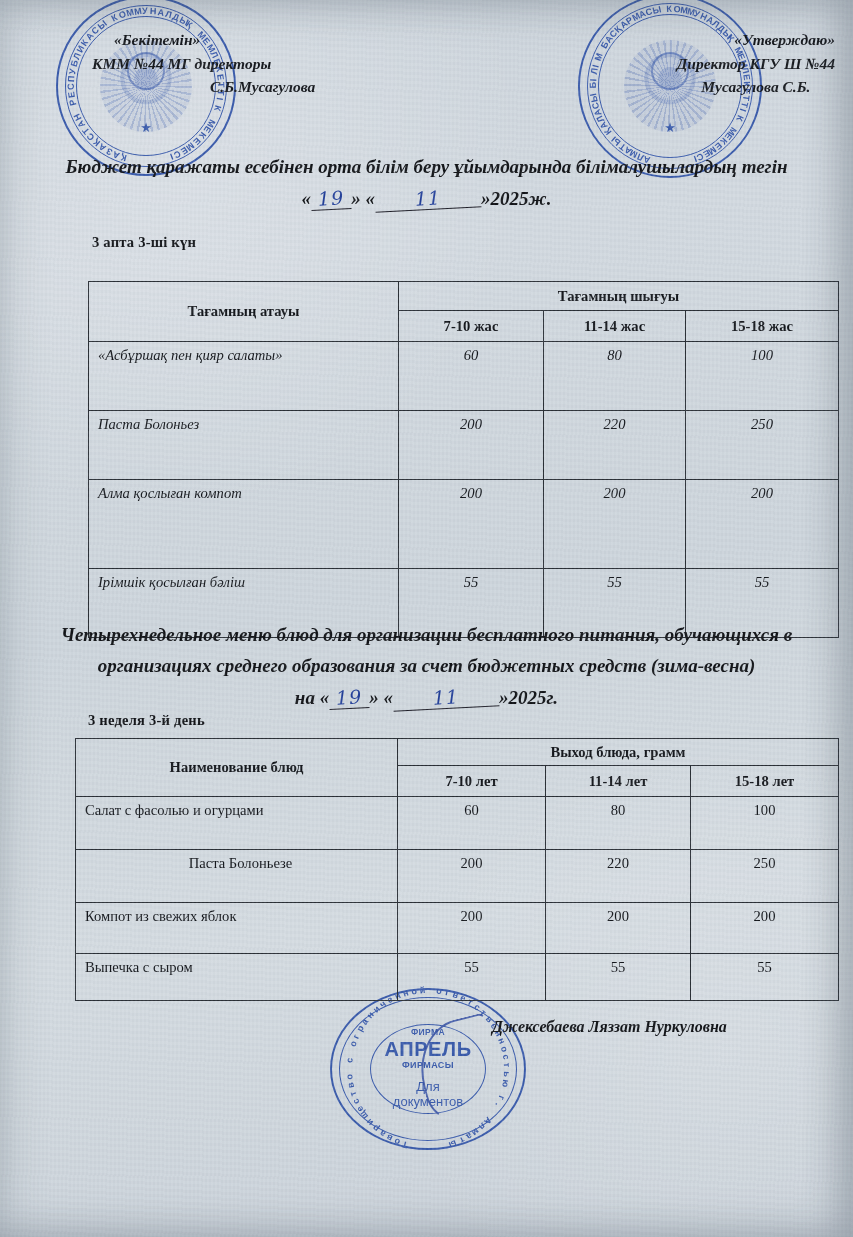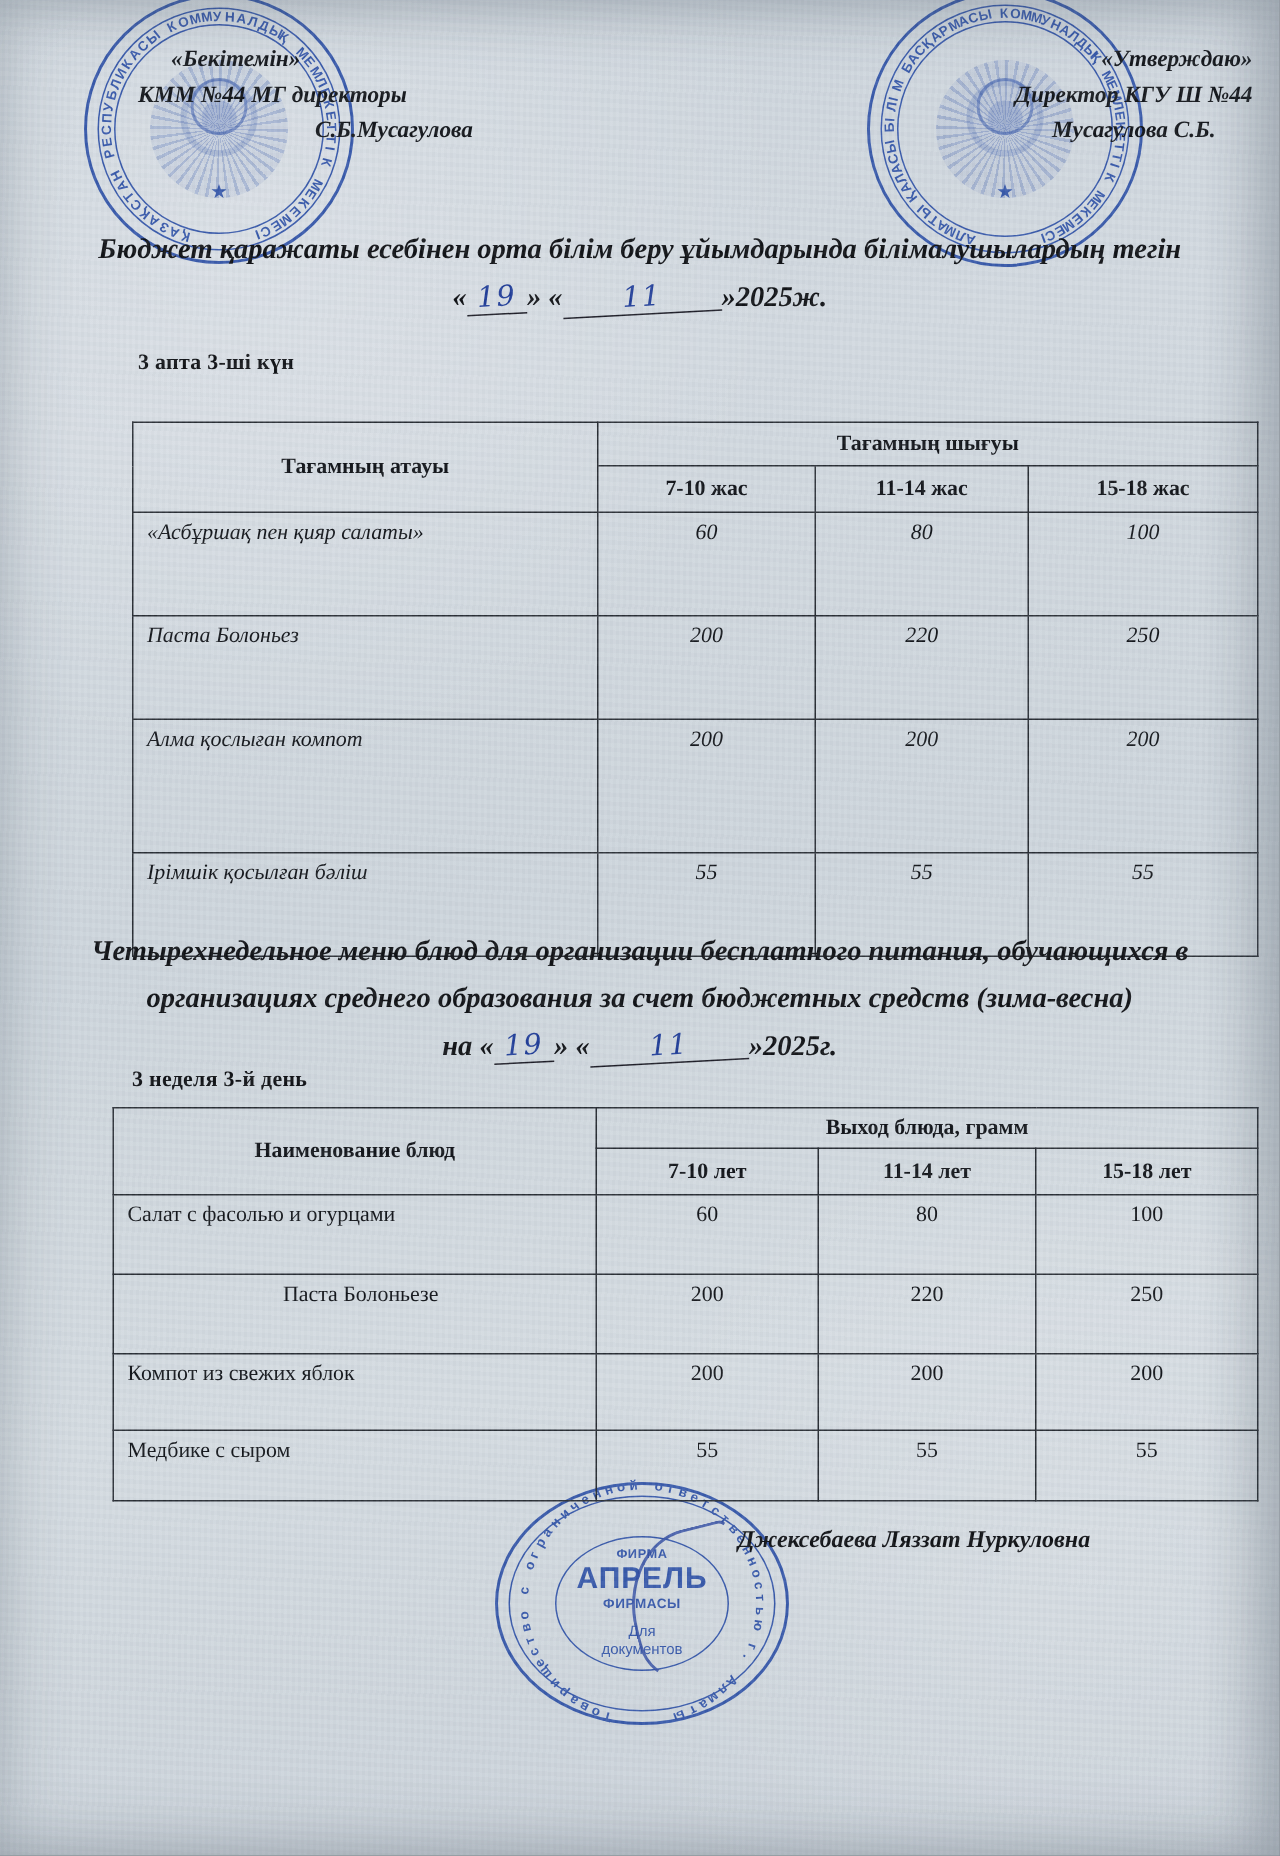--- a/index.html
+++ b/index.html
@@ -224,21 +224,21 @@
     transform: translate(-50%,-50%);
     width: 132px;
     text-align: center;
     color: #2f52a8;
     font-family: "Liberation Sans", sans-serif;
     line-height: 1.12;
   }
   .firm-core .firma-top { font-size: 8.5px; font-weight: bold; letter-spacing: .4px; }
   .firm-core .firm-name { font-size: 20px; font-weight: bold; letter-spacing: .6px; }
   .firm-core .firma-bot { font-size: 9px; font-weight: bold; letter-spacing: .4px; }
-  .firm-core .purpose { font-size: 10px; margin-top: 9px; line-height: 1.18; }
+  .firm-core .purpose { font-size: 13px; margin-top: 9px; line-height: 1.18; }
   .stamp-squiggle {
     position: absolute;
     left: 46%;
     top: 20%;
     width: 74px;
     height: 92px;
     border: 2.2px solid #2a46a0;
     border-color: #2a46a0 transparent transparent #2a46a0;
     border-radius: 60% 10% 40% 30%;
     transform: rotate(-14deg);
@@ -575,21 +575,21 @@
         <td class="num">220</td>
         <td class="num">250</td>
       </tr>
       <tr>
         <td class="dish" style="height:44px;">Компот из свежих яблок</td>
         <td class="num">200</td>
         <td class="num">200</td>
         <td class="num">200</td>
       </tr>
       <tr>
-        <td class="dish" style="height:34px;">Медбике с сыром</td>
+        <td class="dish" style="height:34px;">Выпечка с сыром</td>
         <td class="num">55</td>
         <td class="num">55</td>
         <td class="num">55</td>
       </tr>
     </tbody>
   </table>
 
 
   <div class="footer-right">
     <div>Джексебаева Ляззат Нуркуловна</div>

